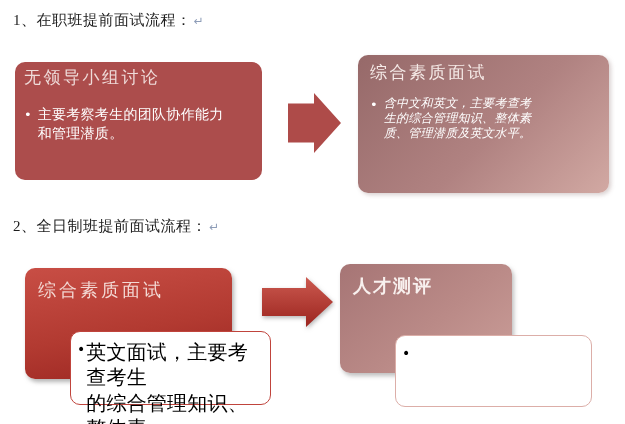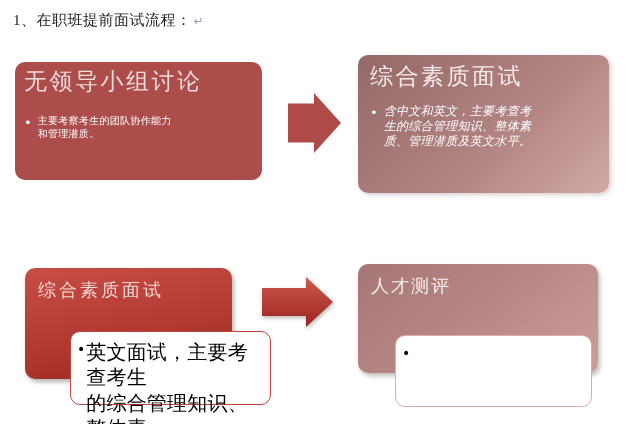--- a/index.html
+++ b/index.html
@@ -13,36 +13,36 @@
   }
   .pmark{color:#8e9db8;font-size:12px;margin-left:2px;font-family:"DejaVu Sans",sans-serif;}
   .sbox{position:absolute;border-radius:10px;box-sizing:border-box;}
   .box1{left:15px;top:62px;width:247px;height:118px;background:#ac4d4c;}
   .box2{left:358px;top:55px;width:251px;height:138px;
         background:linear-gradient(135deg,#966969 0%,#b08281 55%,#d2a9a3 100%);
         box-shadow:2px 2px 4px rgba(170,150,150,0.45);}
   .box3{left:25px;top:268px;width:207px;height:111px;
         background:linear-gradient(170deg,#c84e45 0%,#b23a31 55%,#992420 100%);
         box-shadow:2px 3px 4px rgba(120,120,120,0.55);}
-  .box4{left:358px;top:264px;width:240px;height:109px;
+  .box4{left:340px;top:264px;width:172px;height:109px;
         background:linear-gradient(140deg,#a67575 0%,#ba8a87 55%,#cb9e99 100%);
-        box-shadow:2px 3px 4px rgba(130,130,130,0.5);}
-  .box-title{font-size:23px;letter-spacing:2.5px;white-space:nowrap;}
+        box-shadow:2px 3px 4px rgba(130,130,130,0.5);font-weight:bold;}
+  .box-title{font-size:17px;letter-spacing:2.5px;white-space:nowrap;}
   .box1 .box-title{padding:4px 0 0 9px;color:#efdbd9;}
   .box2 .box-title{padding:6px 0 0 12px;color:#f6ebe8;}
   .box3 .box-title{padding:10px 0 0 13px;color:#f3d9d4;font-size:18px;letter-spacing:3px;}
   .box4 .box-title{padding:10px 0 0 13px;color:#f8f0ee;font-size:18px;letter-spacing:2px;}
   .bullet-row{display:flex;align-items:flex-start;}
   .box1 .bullet-row{margin-top:17px;padding-left:9px;}
   .box2 .bullet-row{margin-top:12px;padding-left:12px;}
   .dot{flex:0 0 auto;}
   .box1 .dot,.box2 .dot{color:#ffffff;font-size:13px;line-height:1.4;margin-right:6px;
        font-family:"DejaVu Sans",sans-serif;}
   .bullet-text{white-space:pre-line;color:#ffffff;}
-  .box1 .bullet-text{font-size:10px;line-height:1.33;letter-spacing:0.3px;}
+  .box1 .bullet-text{font-size:14px;line-height:1.33;letter-spacing:0.3px;}
   .box2 .bullet-text{font-size:12px;line-height:1.24;letter-spacing:0.3px;font-style:italic;}
   .callout{position:absolute;background:#ffffff;border-radius:10px;box-sizing:border-box;z-index:5;}
   .callout3{left:70px;top:331px;width:201px;height:74px;border:1.5px solid #c0443c;}
   .callout4{left:395px;top:335px;width:197px;height:72px;border:1.3px solid #dcaea8;}
   .callout .bullet-row{padding:8px 4px 0 6px;}
   .callout .dot{color:#000;font-size:14px;line-height:1.35;margin-right:1px;
        font-family:"DejaVu Sans",sans-serif;}
   .callout .bullet-text{color:#000;font-size:20px;line-height:1.27;letter-spacing:0.2px;}
   .arrow{position:absolute;}
   .arrow2{filter:drop-shadow(1.5px 2.5px 2px rgba(110,110,110,0.5));}
@@ -72,20 +72,23 @@
   <div class="sbox box2">
     <div class="box-title">综合素质面试</div>
     <div class="bullet-row">
       <span class="dot">•</span>
       <div class="bullet-text">含中文和英文，主要考查考
 生的综合管理知识、整体素
 质、管理潜质及英文水平。</div>
     </div>
   </div>
 
+  <div class="heading" style="top:217px;">
+    <span>2、全日制班提前面试流程：</span><span class="pmark">↵</span>
+  </div>
 
   <div class="sbox box3">
     <div class="box-title">综合素质面试</div>
   </div>
 
   <div class="callout callout3">
     <div class="bullet-row">
       <span class="dot">•</span>
       <div class="bullet-text">英文面试，主要考查考生
 的综合管理知识、整体素

